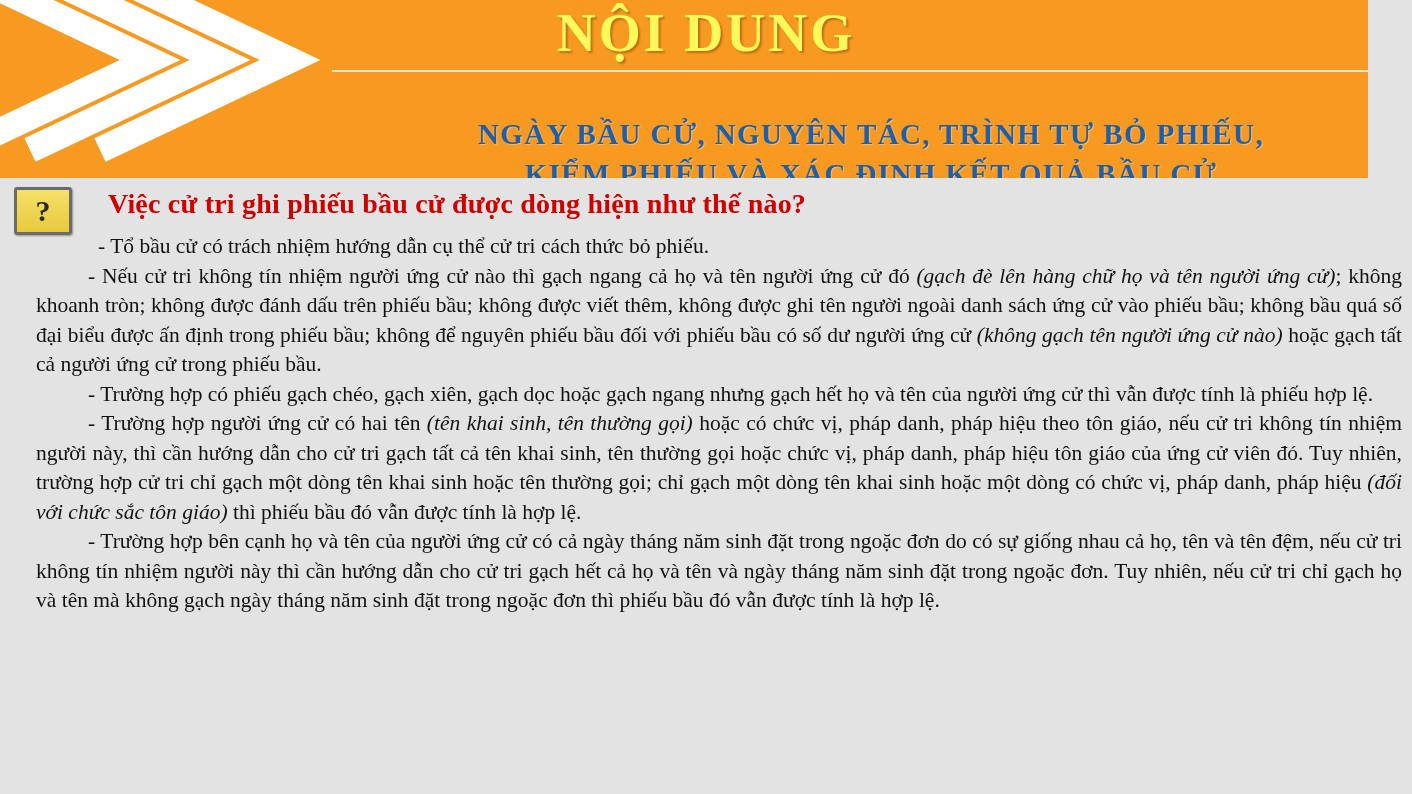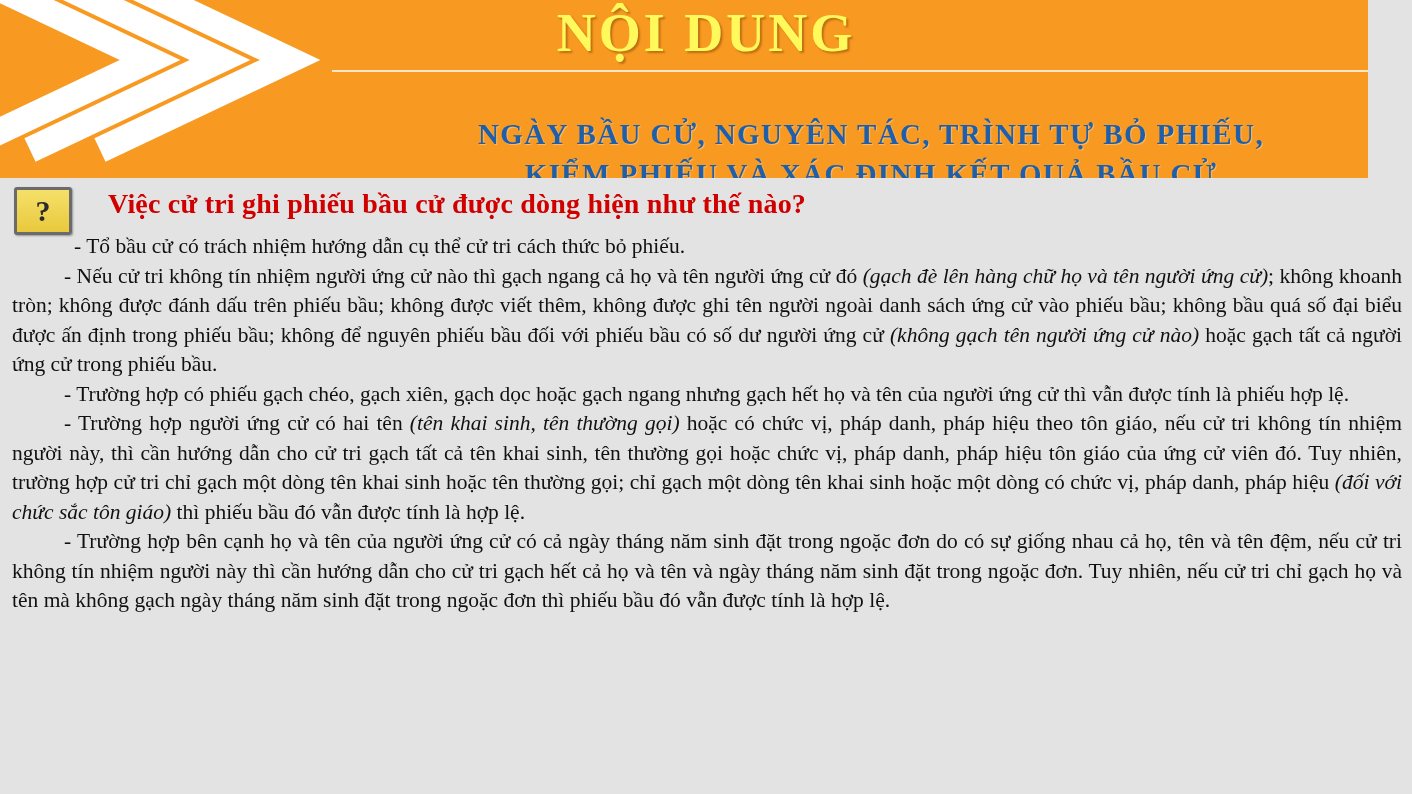--- a/index.html
+++ b/index.html
@@ -101,20 +101,21 @@
     top: 10px;
     font-family: "Liberation Serif", serif;
     font-weight: bold;
     font-size: 28px;
     color: #D00000;
     letter-spacing: 0.2px;
   }
 
   .paras {
     padding: 0 10px 0 12px;
+    margin-left: 24px;
   }
   p.para {
     margin: 0;
     font-family: "Liberation Serif", serif;
     font-size: 21.5px;
     line-height: 29.5px;
     color: #111;
     text-align: justify;
     text-indent: 52px;
   }

